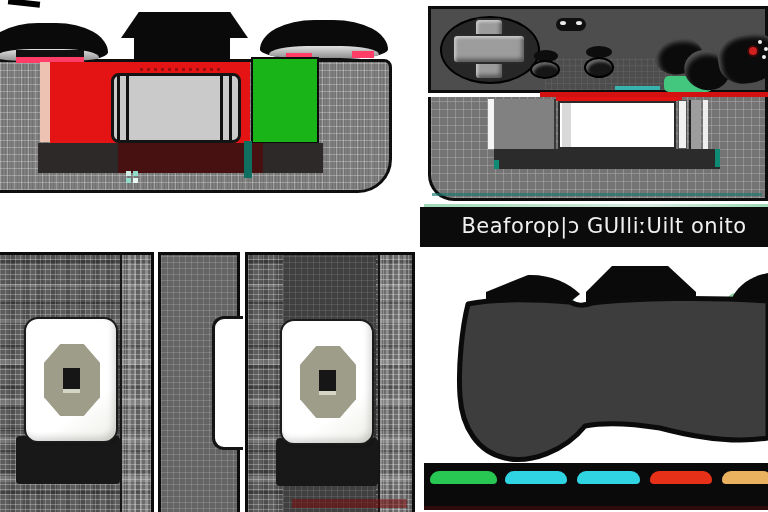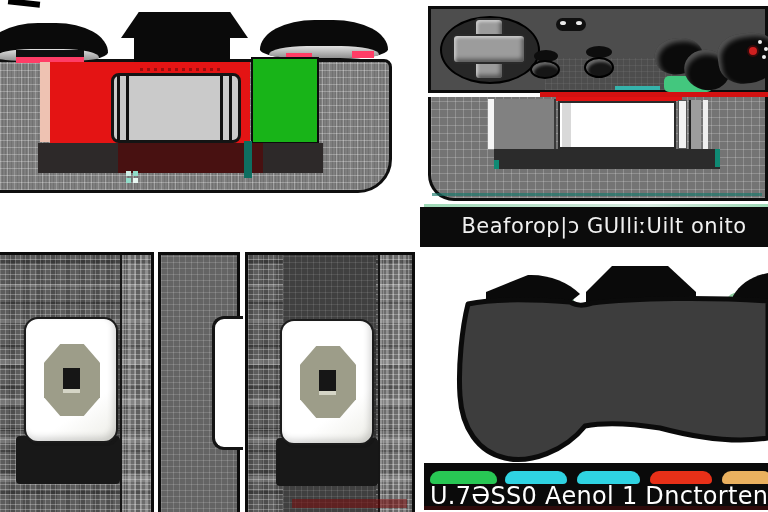--- a/index.html
+++ b/index.html
@@ -274,16 +274,15 @@
              C 58 196 42 172 40 140
              C 38 110 42 72 48 48 Z" stroke="#0b0b0b" stroke-width="5" stroke-linejoin="round" fill="#3d3d3d"></path>
   </svg>
 
   <div class="qd-bar"></div>
   <div class="pillbtn pill1" style="background: rgb(40, 199, 84);"></div>
   <div class="pillbtn pill2" style="background: rgb(47, 211, 226);"></div>
   <div class="pillbtn pill3" style="background: rgb(47, 211, 226);"></div>
   <div class="pillbtn pill4" style="background: rgb(231, 48, 24);"></div>
   <div class="pillbtn pill5" style="background: rgb(234, 177, 95);"></div>
-  <div class="qd-captext">U.7ƏSS0 Aenol 1 Dnctorten</div>
   <div class="qd-redunder"></div>
 
 </div>
 
 </body></html>

